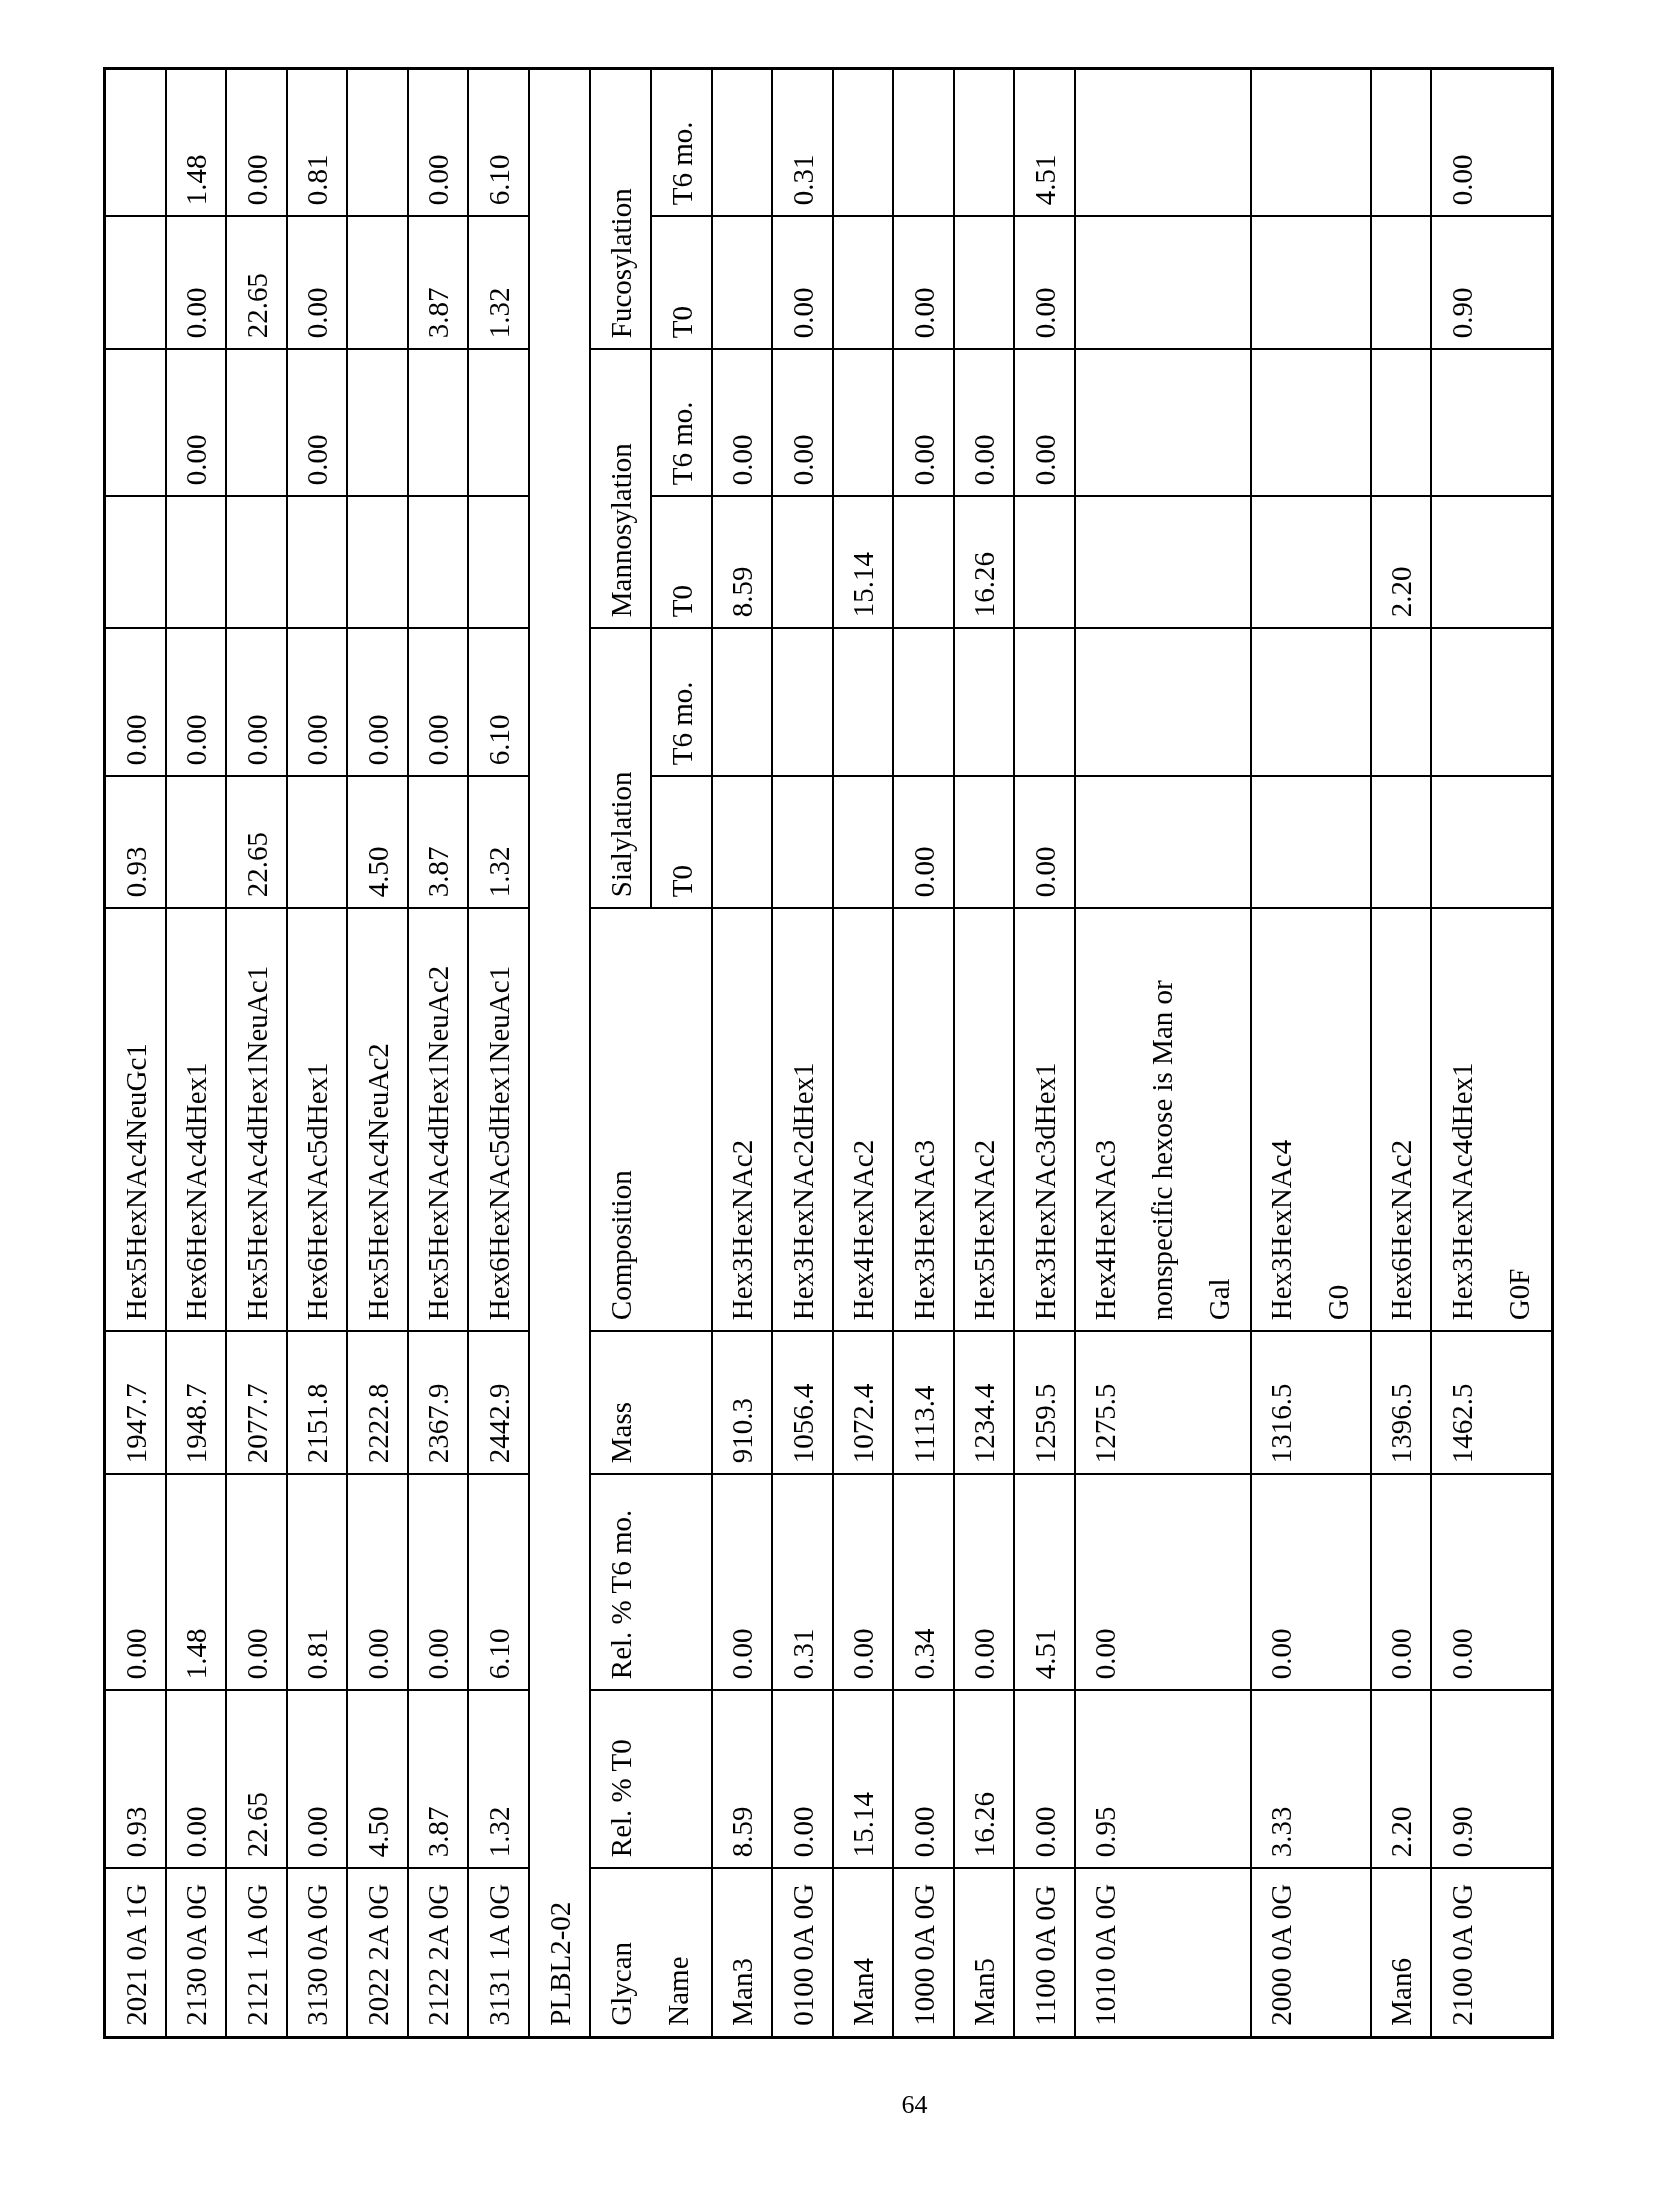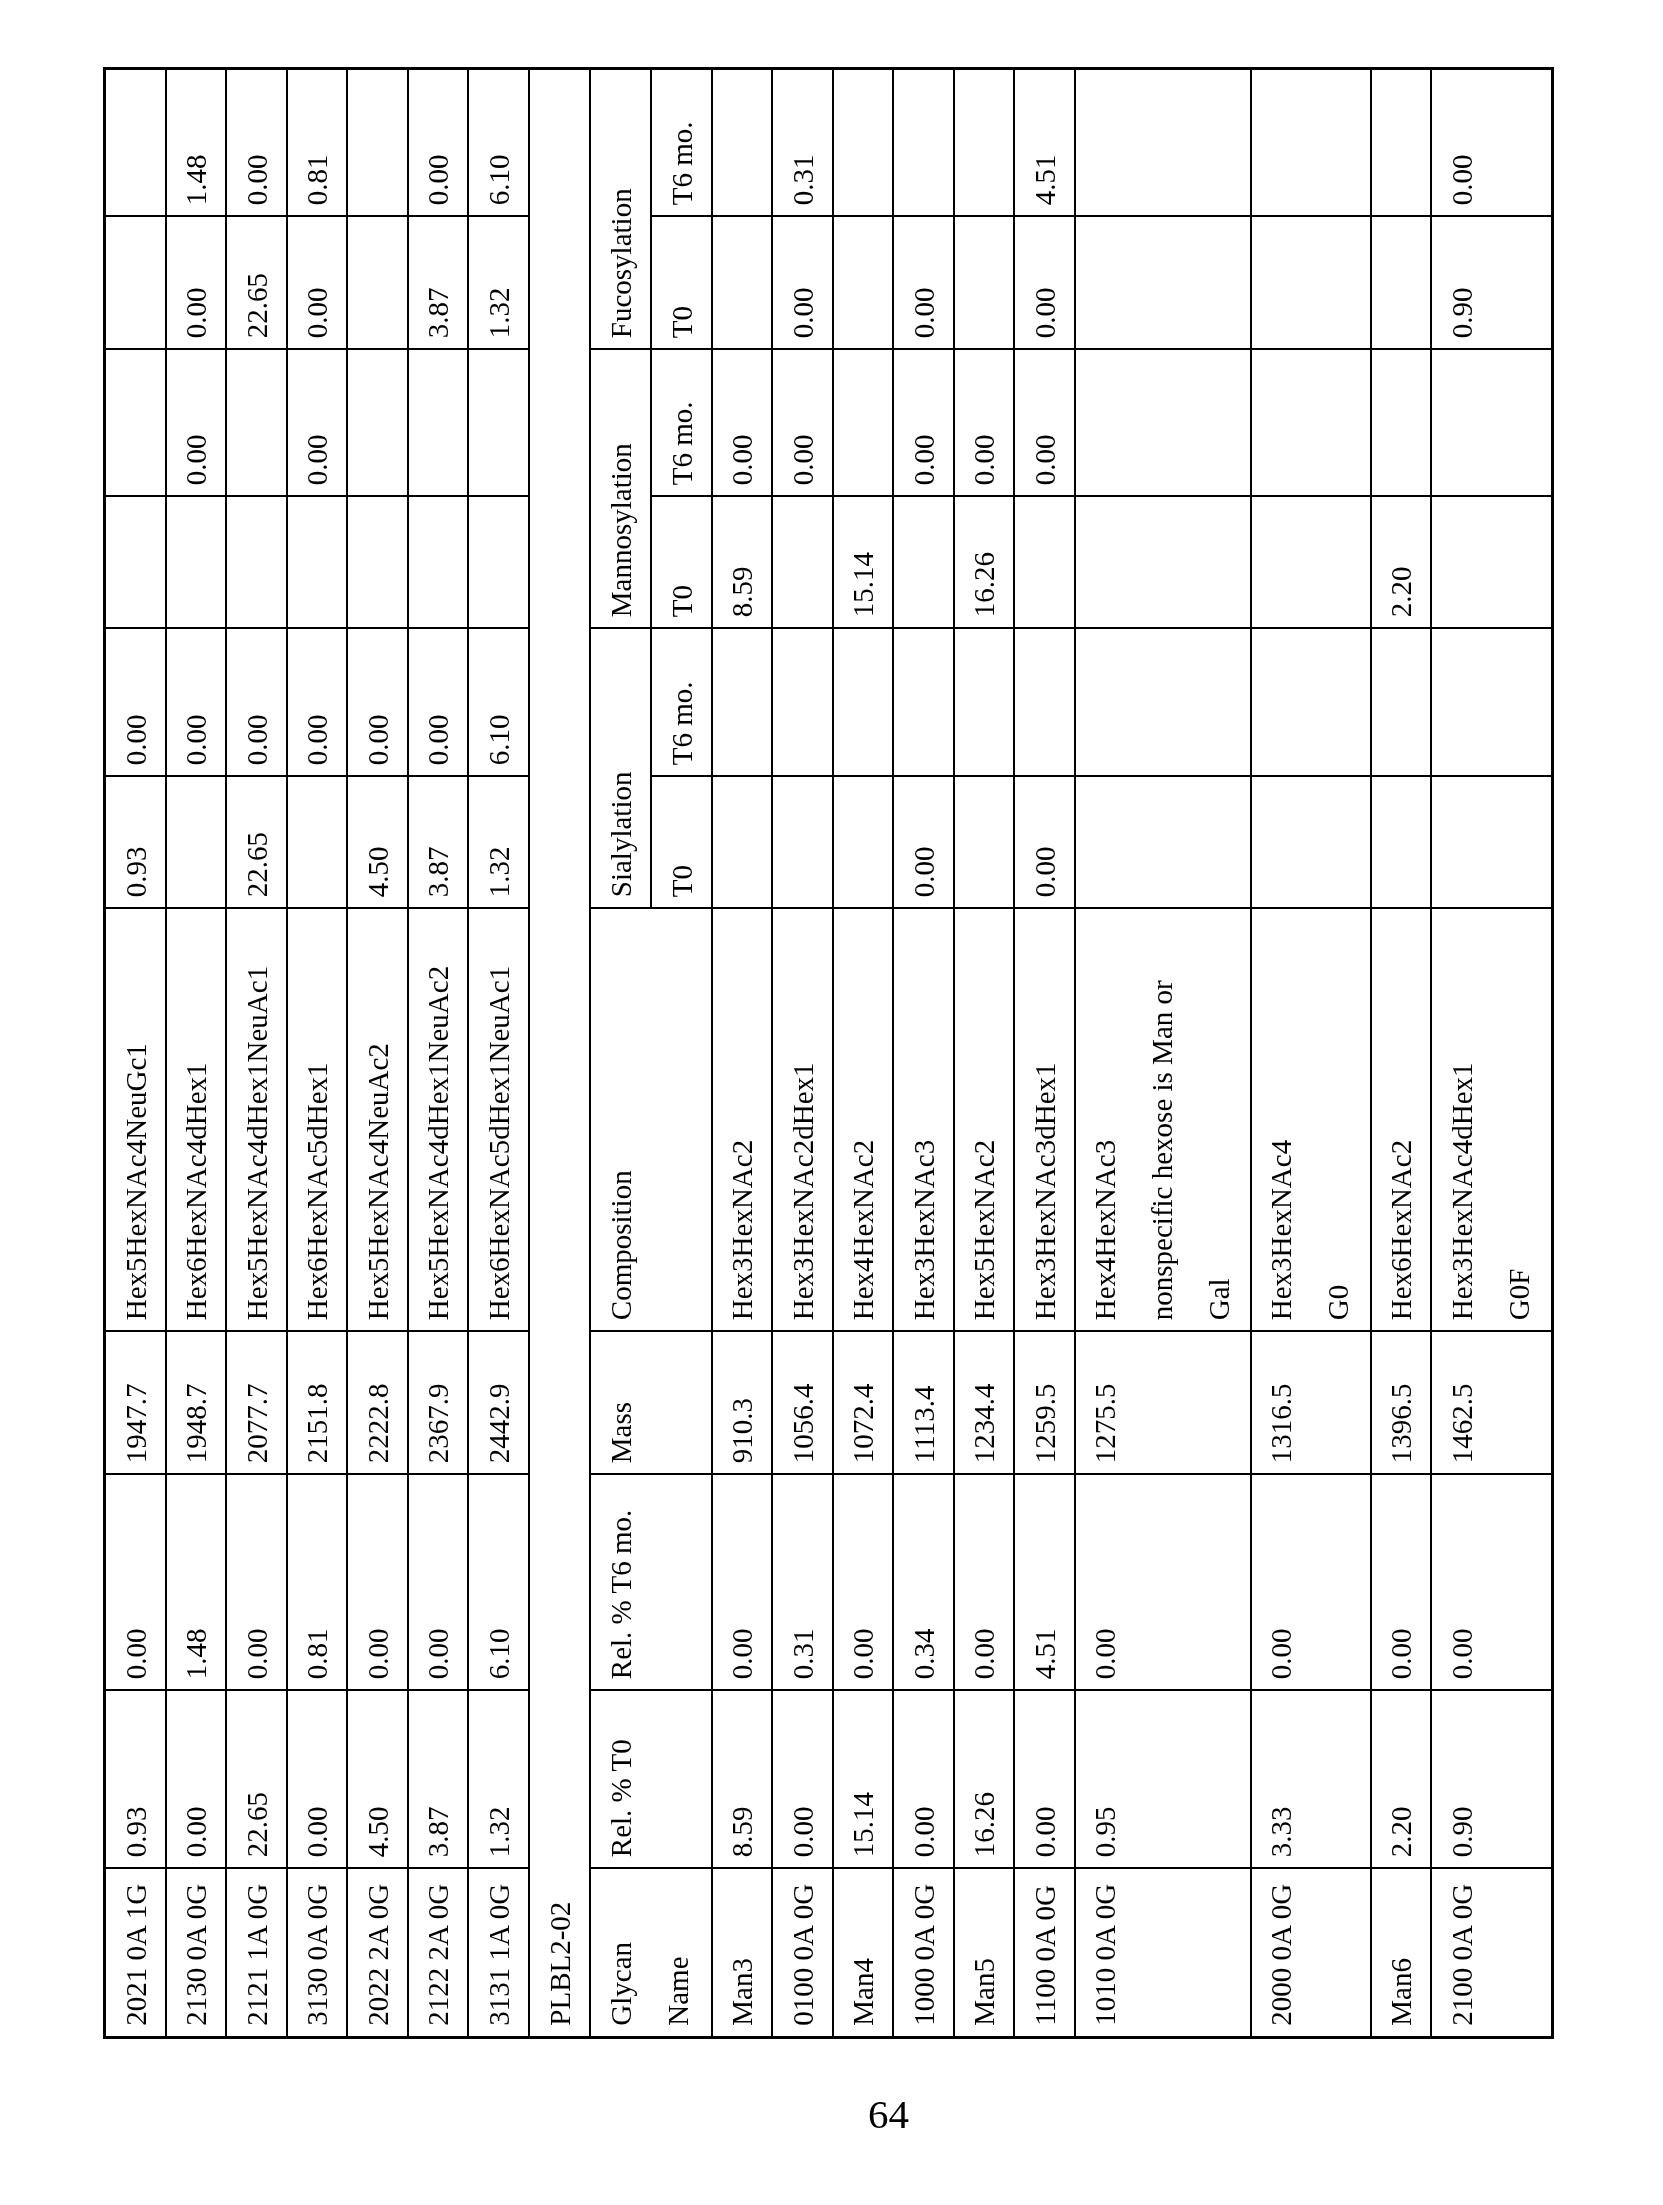--- a/index.html
+++ b/index.html
@@ -36,23 +36,23 @@
     overflow:hidden;
   }
   tr.h82{height:60px}
   tr.h83{height:61px}
   tr.h240{height:176px}
   tr.h164{height:120px}
   tr.h165{height:121px}
   td.plbl{font-weight:bold;font-size:32px;}
   .pageno{
     position:absolute;
-    top:2090px;left:792px;width:117px;
-    text-align:right;
-    font-size:41px;
+    top:2090px;left:856px;width:117px;
+    text-align:center;
+    font-size:26px;
   }
 </style>
 </head>
 <body>
 
 <div class="page">
   <div class="rot">
     <table class="glycan">
       <colgroup>
         <col style="width:169px">

